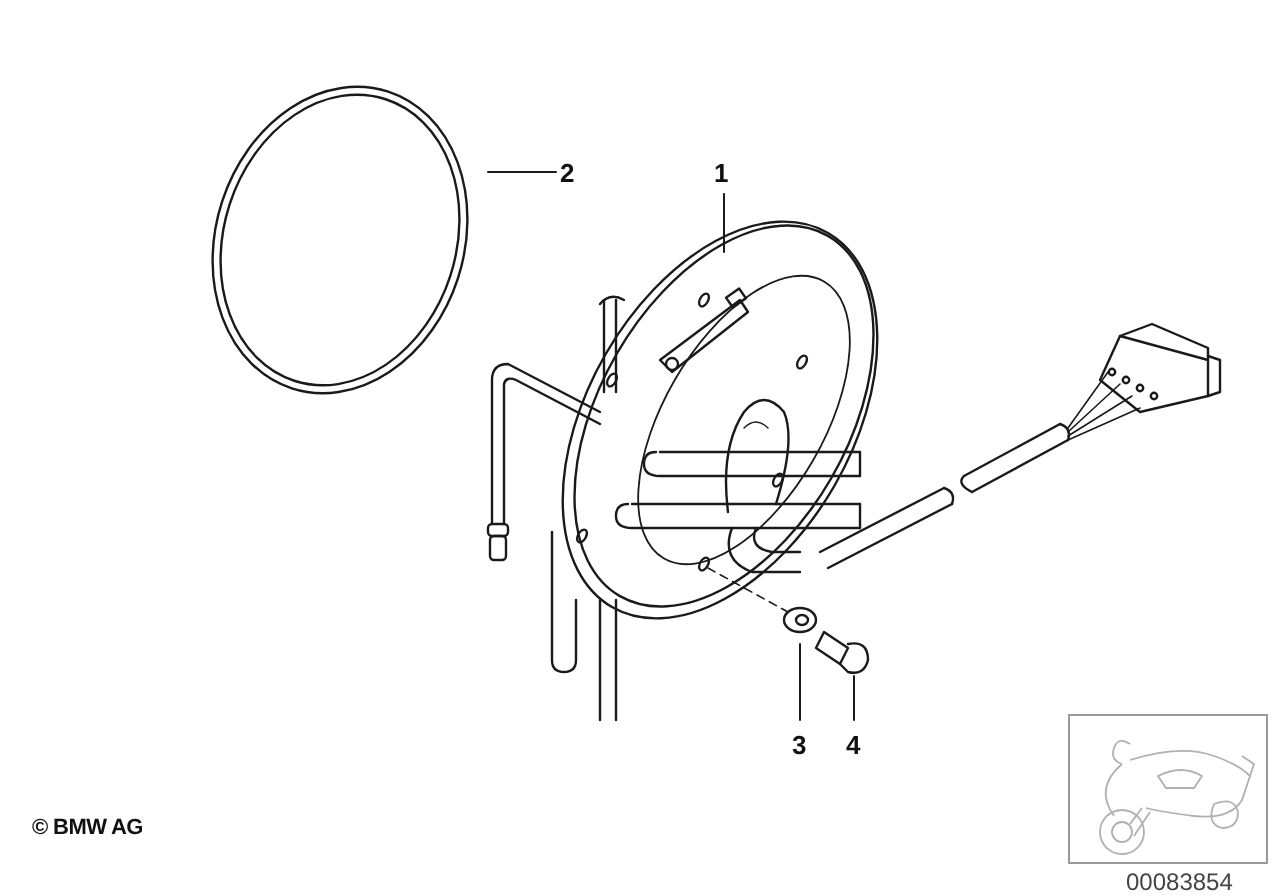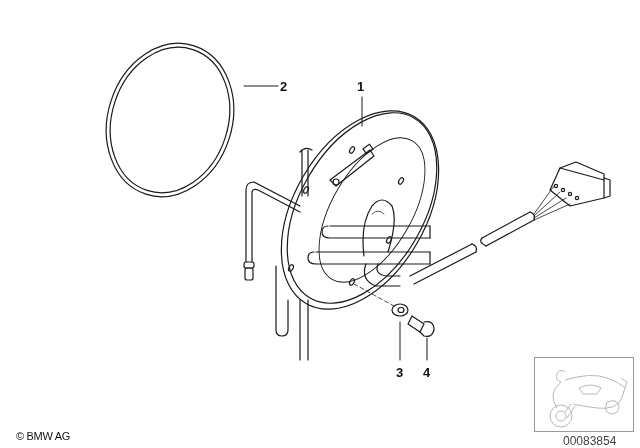--- a/index.html
+++ b/index.html
@@ -1,19 +1,19 @@
 <!DOCTYPE html>
 <html><head>
   <meta charset="utf-8">
   <style>
     html, body { margin:0; padding:0; background:#ffffff; }
     body { width:640px; height:448px; position:relative; overflow:hidden; font-family:"Liberation Sans", sans-serif; }
     .canvas { position:absolute; left:0; top:0; width:640px; height:448px; }
     .callout { position:absolute; font-family:"Liberation Sans", sans-serif; font-weight:bold; font-size:13px; color:#111; line-height:1; }
-    .copyright { position:absolute; left:16px; top:430px; font-size:11px; font-weight:normal; color:#111; font-family:"Liberation Sans", sans-serif; letter-spacing:-0.3px;text-align:right; }
+    .copyright { position:absolute; left:16px; top:408px; font-size:11px; font-weight:bold; color:#111; font-family:"Liberation Sans", sans-serif; letter-spacing:-0.3px;text-align:right; }
     .diagram-id { position:absolute; left:563px; top:434px; font-size:12px; color:#444; font-family:"Liberation Sans", sans-serif; }
     .thumb { position:absolute; left:534px; top:357px; width:100px; height:75px; border:1px solid #9a9a9a; background:#fff; box-sizing:border-box; }
   </style>
 </head>
 <body>
 
 <div class="canvas">
   <svg width="640" height="448" viewBox="0 0 640 448" xmlns="http://www.w3.org/2000/svg">
     <g fill="none" stroke="#1a1a1a" stroke-width="1.2" stroke-linecap="round" stroke-linejoin="round">
 

